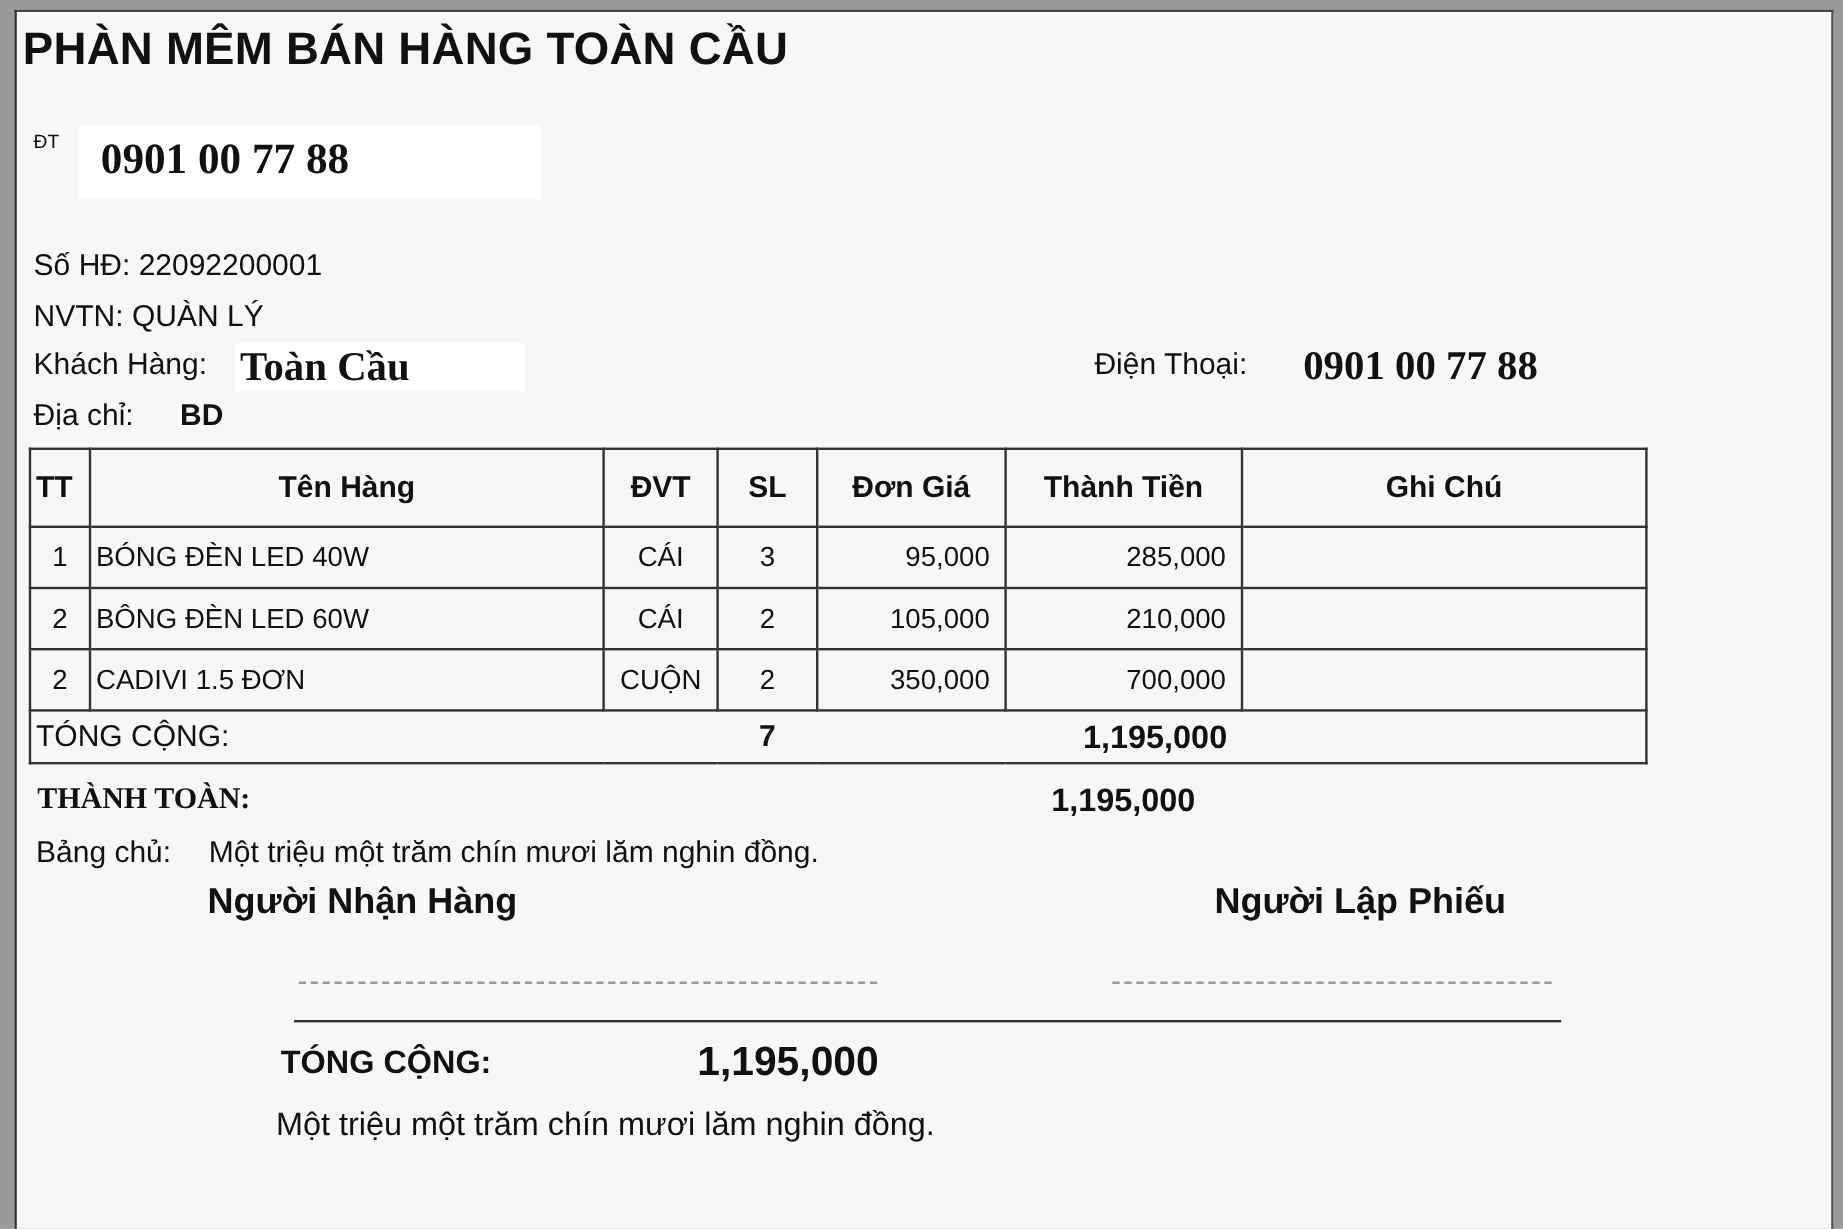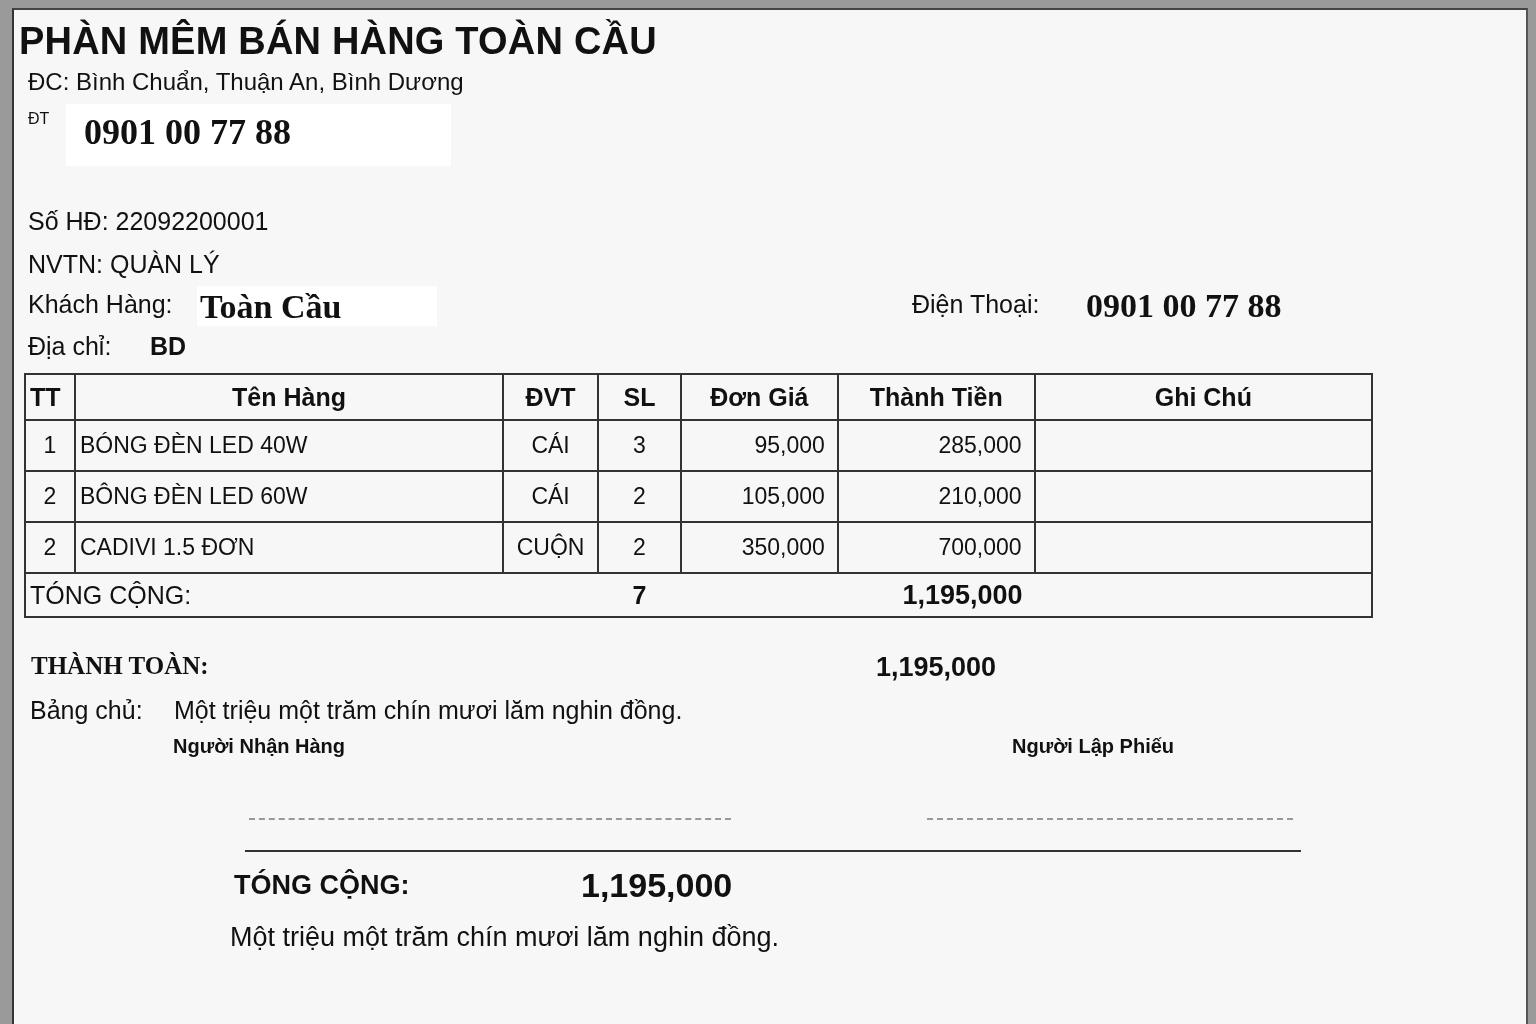--- a/index.html
+++ b/index.html
@@ -28,44 +28,43 @@
     .info { font-size: 25px; }
     .serif-big { font-family: "Liberation Serif", serif; font-weight: bold; font-size: 34px; }
     .year { font-family: "Liberation Serif", serif; font-style: italic; font-size: 34px; }
     table.items {
       position: absolute; left: 10px; top: 363px; width: 1349px;
       border-collapse: collapse; font-size: 23px;
     }
     table.items td, table.items th {
       border: 2px solid #333; padding: 0 6px; height: 51px; box-sizing: border-box;
     }
-    table.items th { height: 46px; font-size: 25px; font-weight: bold; margin-top: 23px; }
+    table.items th { height: 65px; font-size: 25px; font-weight: bold; margin-top: 23px; }
     table.items tr.total td { height: 44px; font-size: 25px; }
     .c { text-align: center; }
     .r { text-align: right; padding-right: 12px !important; }
     .l { text-align: left; }
     .bold { font-weight: bold; }
     .pay-label { left: 17px; top: 642px; font-size: 25px; font-weight: bold; font-family: Liberation Serif, serif; }
     .pay-value { left: 862px; top: 642px; font-size: 27px; font-weight: bold; }
     .words-label { left: 16px; top: 686px; font-size: 25px; }
     .words-value { left: 160px; top: 686px; font-size: 25px; }
-    .sig { font-size: 20px; font-weight: bold; top: 725px; }
+    .sig { font-size: 30px; font-weight: bold; top: 725px; }
     .dash { position: absolute; border-top: 2px dashed #999; height: 0; }
     .solid { position: absolute; border-top: 2px solid #333; height: 0; }
     .bottom-total-label { left: 220px; top: 860px; font-size: 27px; font-weight: bold; }
     .bottom-total-value { left: 567px; top: 856px; font-size: 34px; font-weight: bold; }
     .bottom-words { left: 216px; top: 912px; font-size: 27px; }
   </style>
 </head>
 <body>
 
 <div class="page">
 
   <div class="abs company">PHÀN MÊM BÁN HÀNG TOÀN CẦU</div>
-  <div class="abs address">ĐC: Bình Chuẩn, Thuận An, Bình Dương</div>
   <div class="abs phone-label">ĐT</div>
   <div class="white-patch" style="left:52px; top:94px; width:385px; height:62px;"></div>
   <div class="abs phone-value" style="left:70px; top:101px;">0901 00 77 88</div>
 
 
   <div class="abs info" style="left:14px; top:197px;">Số HĐ: 22092200001</div>
 
   <div class="abs info" style="left:14px; top:240px;">NVTN: QUÀN LÝ</div>
 
   <div class="abs info" style="left:14px; top:280px;">Khách Hàng:</div>

